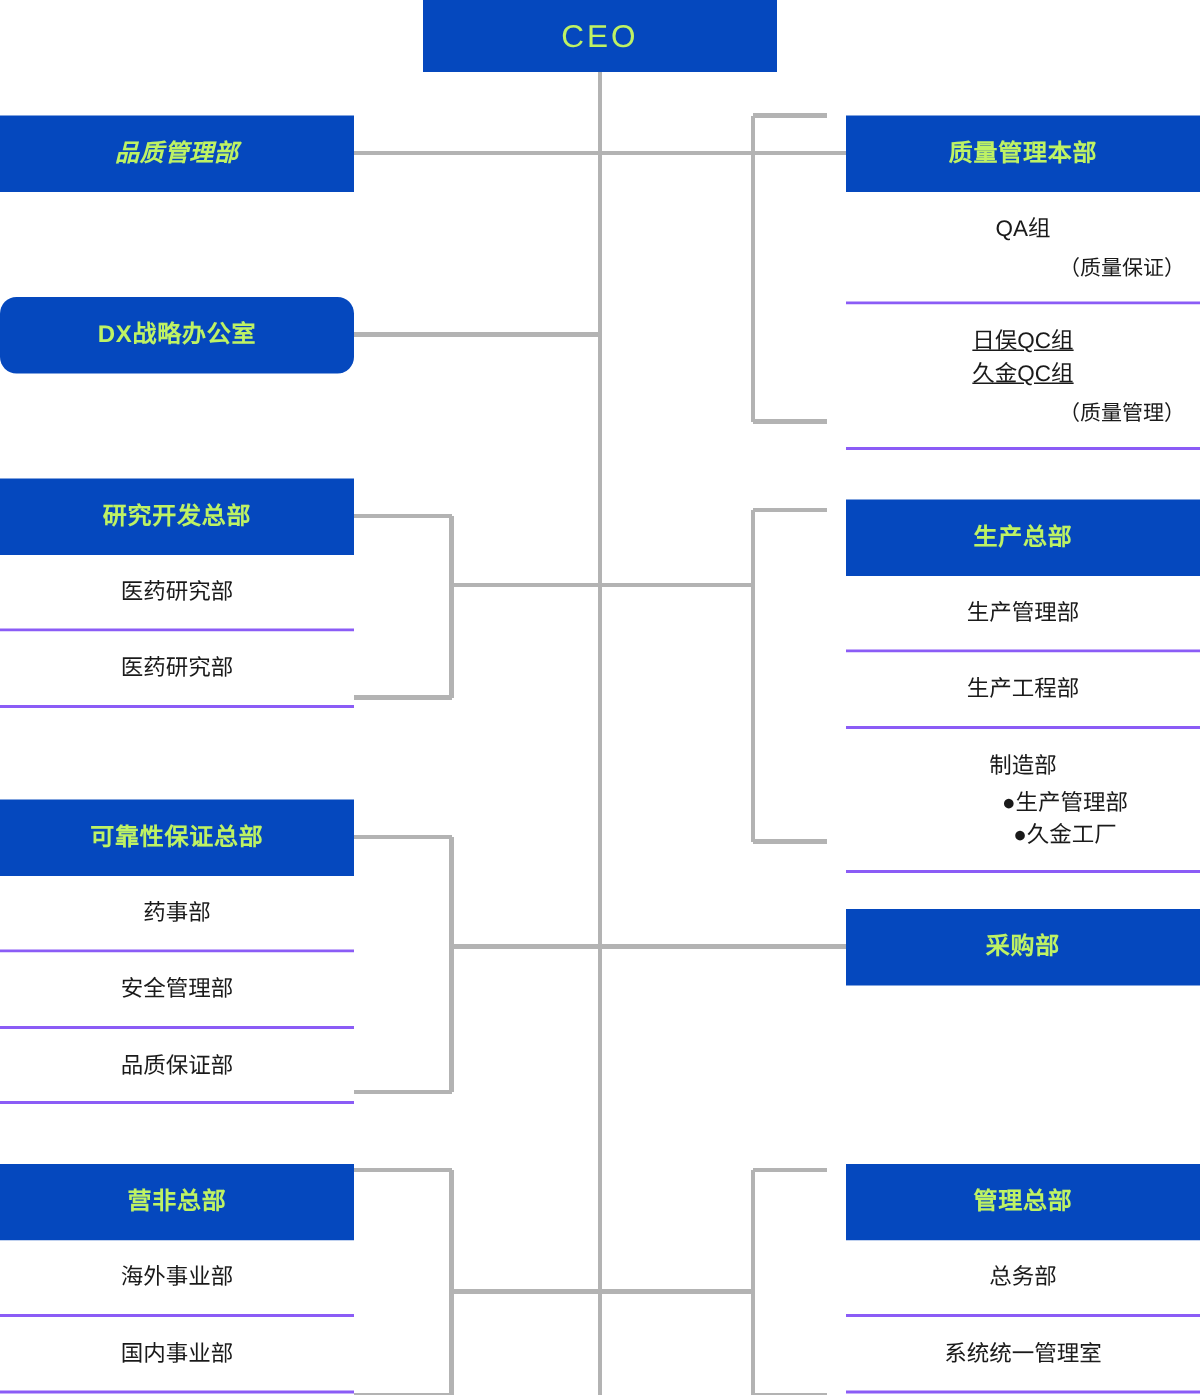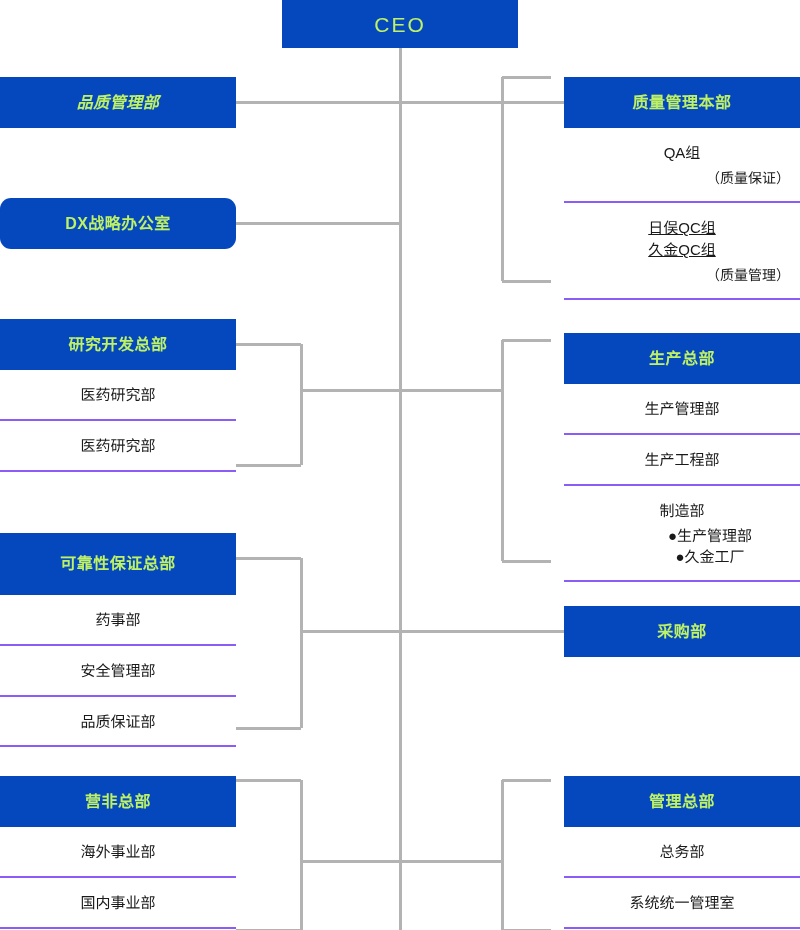--- a/index.html
+++ b/index.html
@@ -161,21 +161,21 @@
       <li class="sub-item">
         <span class="sub-title">医药研究部</span>
       </li>
       <li class="sub-item">
         <span class="sub-title">医药研究部</span>
       </li>
     </ul>
   </div>
 
   <div class="unit" style="left:0px; top:533px; width:236px;">
-    <div class="unit-header" style="height:62px;">可靠性保证总部</div>
+    <div class="unit-header" style="height:51px;">可靠性保证总部</div>
     <ul class="sub-list">
       <li class="sub-item">
         <span class="sub-title">药事部</span>
       </li>
       <li class="sub-item">
         <span class="sub-title">安全管理部</span>
       </li>
       <li class="sub-item">
         <span class="sub-title">品质保证部</span>
       </li>

